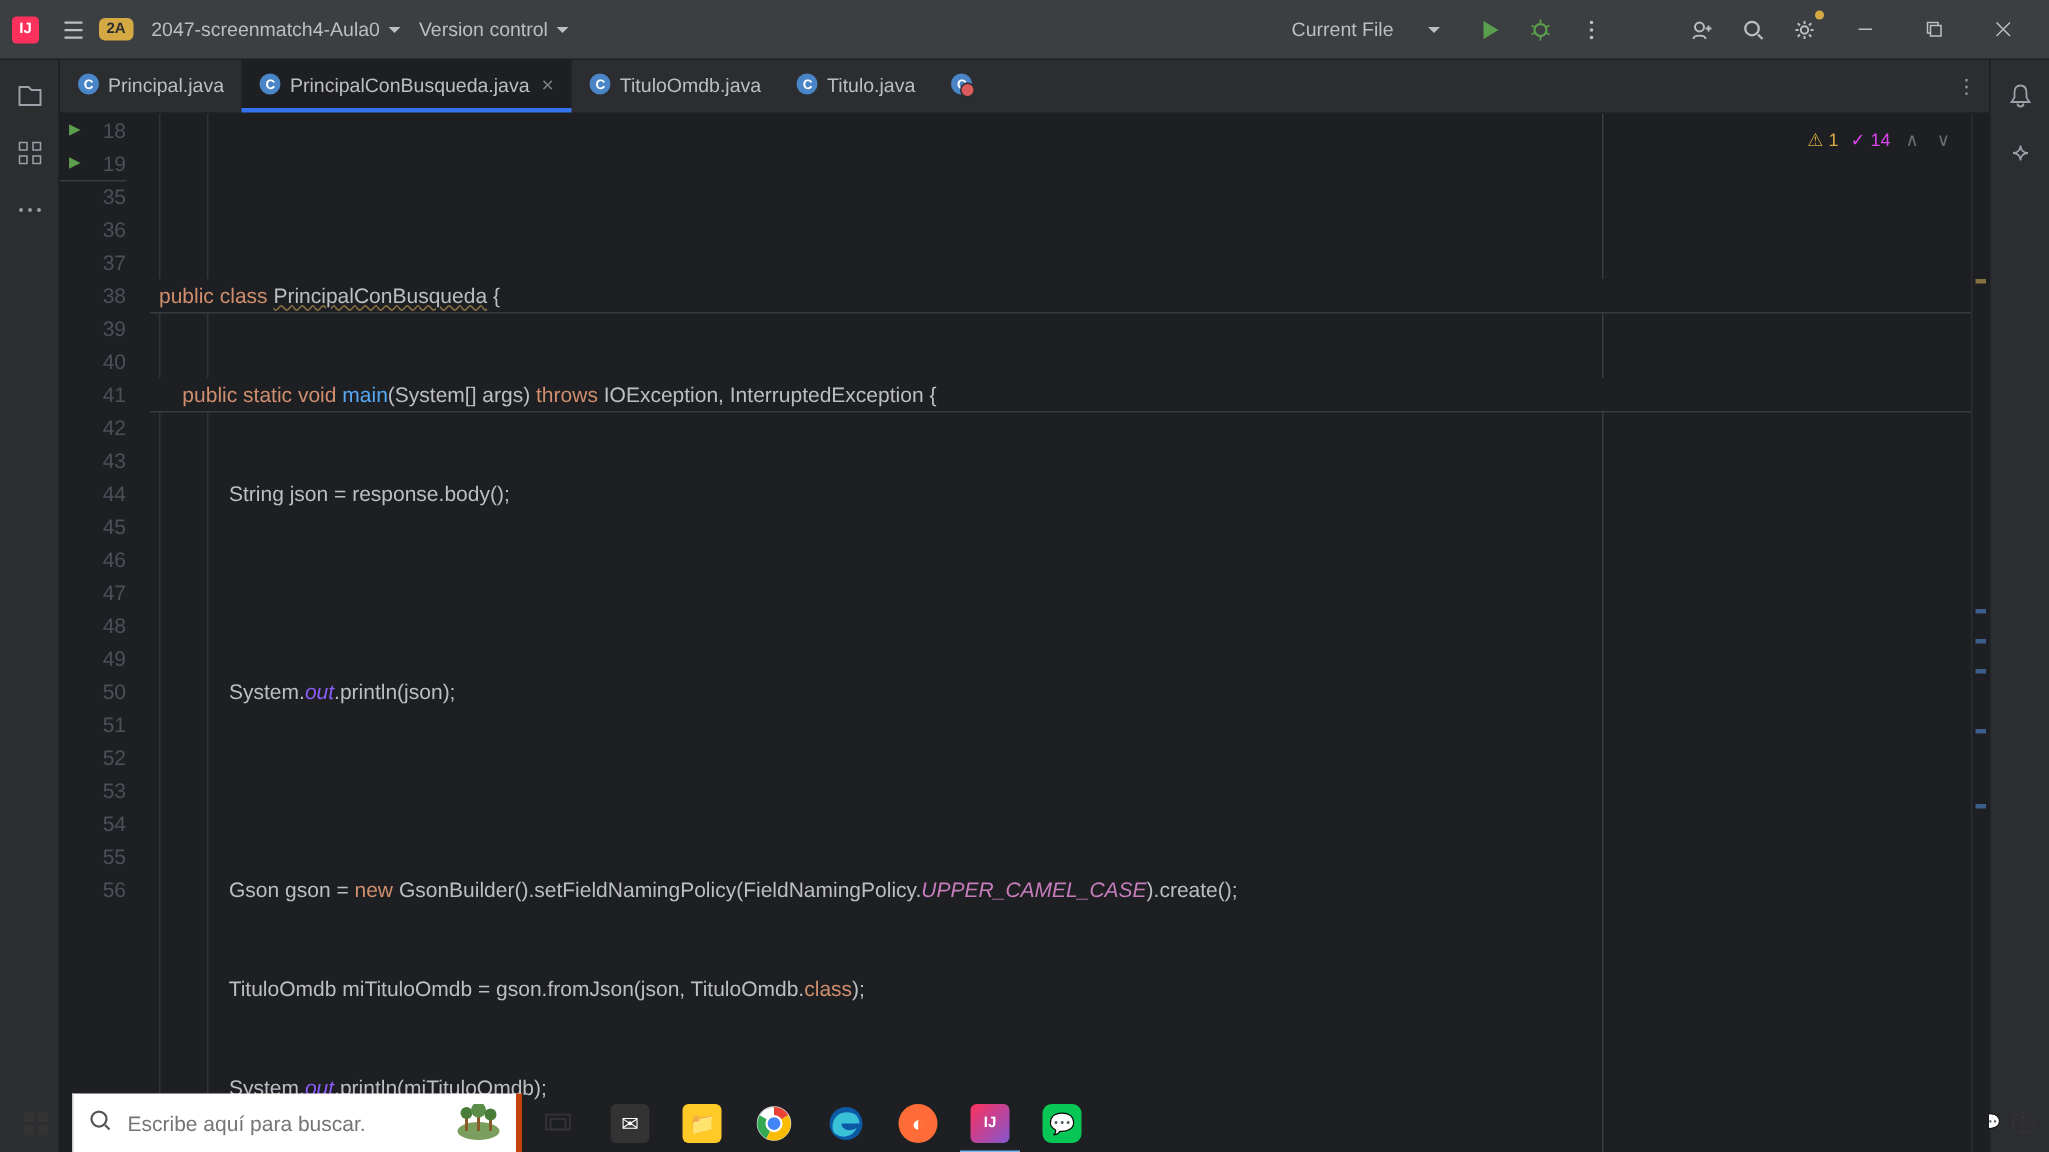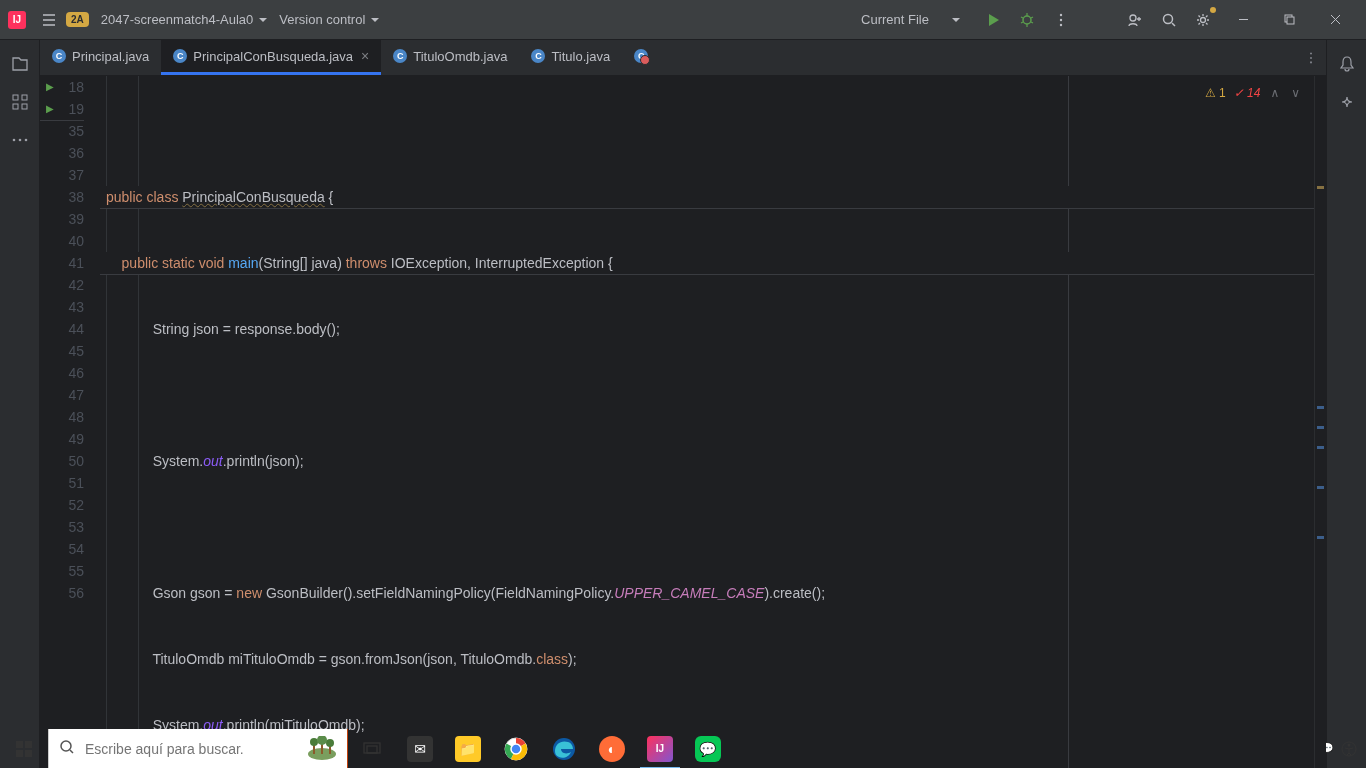--- a/index.html
+++ b/index.html
@@ -31,21 +31,21 @@
 .file-ico.java-c { background:#4a86c7; color:#fff; }
 .file-ico.java-e { background:#4a86c7; color:#fff; position:relative; }
 .file-ico.java-e::after { content:""; position:absolute; width:8px; height:8px; background:#db5c5c; border-radius:50%; bottom:-2px; right:-2px; border:1px solid #2b2d30; }
 .tab .close-x { margin-left:8px; opacity:.6; font-size:14px; line-height:1; }
 .tabs-spacer { flex:1; }
 .tabs-more { width:30px; display:flex; align-items:center; justify-content:center; cursor:pointer; color:#9da0a8; }
 
 .editor-area { flex:1; display:flex; position:relative; background:#1e1f22; font-family:'JetBrains Mono','Consolas',monospace; font-size:14px; line-height:22px; }
 .badges-tr { position:absolute; top:6px; right:24px; display:flex; align-items:center; gap:8px; color:#9da0a8; font-size:12px; z-index:5; }
 .badge-warn { color:#d4a843; }
-.badge-ok { color:#ef4444;font-style:italic; }
+.badge-ok { color:#d946ef; }
 .badge-chev { opacity:.6; cursor:pointer; padding:0 2px; }
 
 .gutter { width:60px; text-align:right; padding-right:16px; color:#4b5059; user-select:none; position:relative; }
 .gutter .gutter-line { height:22px; }
 .gutter .play-gut { position:absolute; left:6px; color:#5b9e4d; font-size:10px; }
 .sticky { background:#1e1f22; position:relative; }
 .sticky::after { content:""; position:absolute; left:0; right:0; bottom:-1px; height:1px; background:#393b40; }
 .code { flex:1; position:relative; white-space:pre; overflow:hidden; }
 .code-line { height:22px; padding-left:6px; }
 .indent-guide { position:absolute; top:0; bottom:0; width:1px; background:#313438; }
@@ -60,21 +60,21 @@
 .right-marker { width:12px; background:#1e1f22; border-left:1px solid #2b2d30; position:relative; }
 .right-marker .mk { position:absolute; left:2px; right:2px; height:3px; }
 .right-marker .mk.warn { background:#857042; }
 .right-marker .mk.info { background:#3c5e8a; }
 
 .right-bar { width:40px; background:#2b2d30; border-left:1px solid #1e1f22; display:flex; flex-direction:column; align-items:center; padding-top:10px; }
 .right-bar .rb-icon { width:28px; height:28px; margin-bottom:10px; display:flex; align-items:center; justify-content:center; cursor:pointer; border-radius:4px; color:#9da0a8; }
 
 .taskbar { height:40px; background:#e8e8e8; display:flex; align-items:center; border-top:1px solid #bbb; }
 .tb-start { width:48px; height:40px; display:flex; align-items:center; justify-content:center; cursor:pointer; }
-.tb-search { flex:0 0 300px; height:40px; background:#fff; display:flex; align-items:center; border-left:1px solid #ccc; border-right:1px solid #c2410c; position:relative; }
+.tb-search { flex:0 0 300px; height:40px; background:#fff; display:flex; align-items:center; border-left:1px solid #ccc; border-right:4px solid #c2410c; position:relative; }
 .tb-search-ico { margin:0 10px; color:#555; }
 .tb-search input { border:none; outline:none; font-size:14px; flex:1; color:#333; background:transparent; }
 .tb-weather { width:50px; height:40px; display:flex; align-items:center; justify-content:center; }
 .tb-apps { display:flex; }
 .tb-app { width:48px; height:40px; display:flex; align-items:center; justify-content:center; cursor:pointer; position:relative; }
 .tb-app.active::after { content:""; position:absolute; bottom:0; left:4px; right:4px; height:2px; background:#76b9ed; }
 .tb-spacer { flex:1; }
 .tb-tray { display:flex; align-items:center; padding:0 6px; font-size:11px; color:#333; }
 .tb-tray .tray-ico { width:22px; height:40px; display:flex; align-items:center; justify-content:center; cursor:pointer; }
 .tb-clock { text-align:center; padding:0 8px; line-height:14px; }
@@ -248,21 +248,21 @@
           <div class="gutter-line"><span>53</span></div>
           <div class="gutter-line"><span>54</span></div>
           <div class="gutter-line"><span>55</span></div>
           <div class="gutter-line"><span>56</span></div>
         </div>
         <div class="code">
           <div class="indent-guide" style="left:6px"></div>
           <div class="indent-guide" style="left:38px"></div>
           <div class="ruler" style="left:968px"></div>
           <div class="code-line sticky"><span class="kw">public</span> <span class="kw">class</span> <span class="cls warn-u">PrincipalConBusqueda</span><span> {</span></div>
-          <div class="code-line sticky">    <span class="kw">public</span> <span class="kw">static</span> <span class="kw">void</span> <span class="method">main</span><span>(String[] java) </span><span class="kw">throws</span> <span>IOException, InterruptedException {</span></div>
+          <div class="code-line sticky">    <span class="kw">public</span> <span class="kw">static</span> <span class="kw">void</span> <span class="method">main</span><span>(System[] args) </span><span class="kw">throws</span> <span>IOException, InterruptedException {</span></div>
           <div class="code-line"><span>            String json = response.body();</span></div>
           <div class="code-line"></div>
           <div class="code-line"><span>            System.</span><span class="field">out</span><span>.println(json);</span></div>
           <div class="code-line"></div>
           <div class="code-line"><span>            Gson gson = </span><span class="kw">new </span><span>GsonBuilder().setFieldNamingPolicy(FieldNamingPolicy.</span><span class="const">UPPER_CAMEL_CASE</span><span>).create();</span></div>
           <div class="code-line"><span>            TituloOmdb miTituloOmdb = gson.fromJson(json, TituloOmdb.</span><span class="kw">class</span><span>);</span></div>
           <div class="code-line"><span>            System.</span><span class="field">out</span><span>.println(miTituloOmdb);</span></div>
           
           
           

